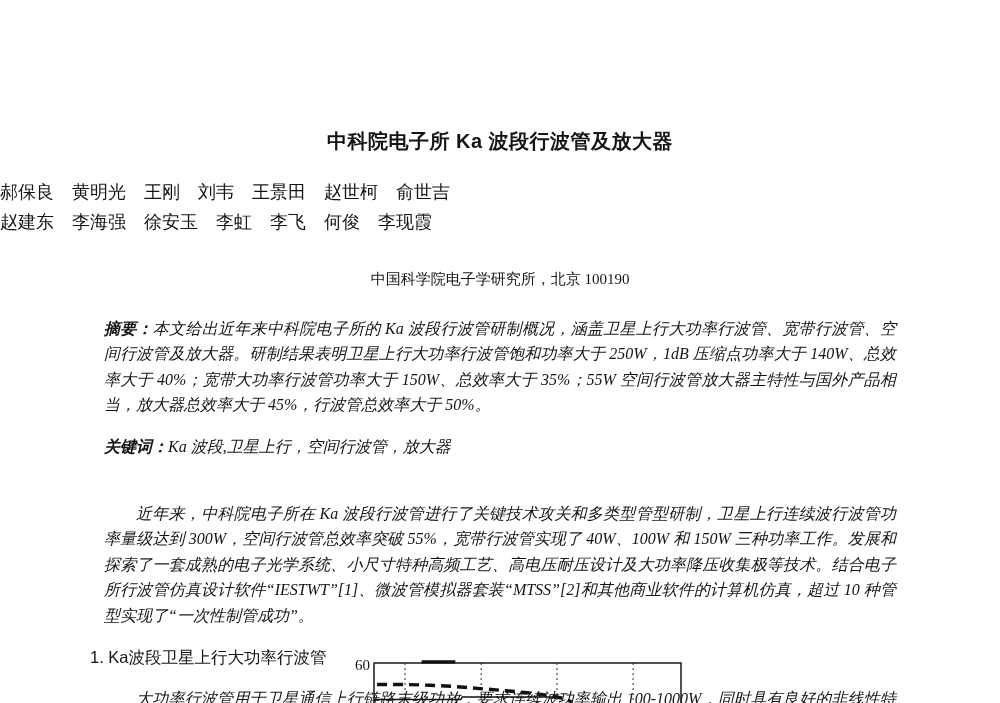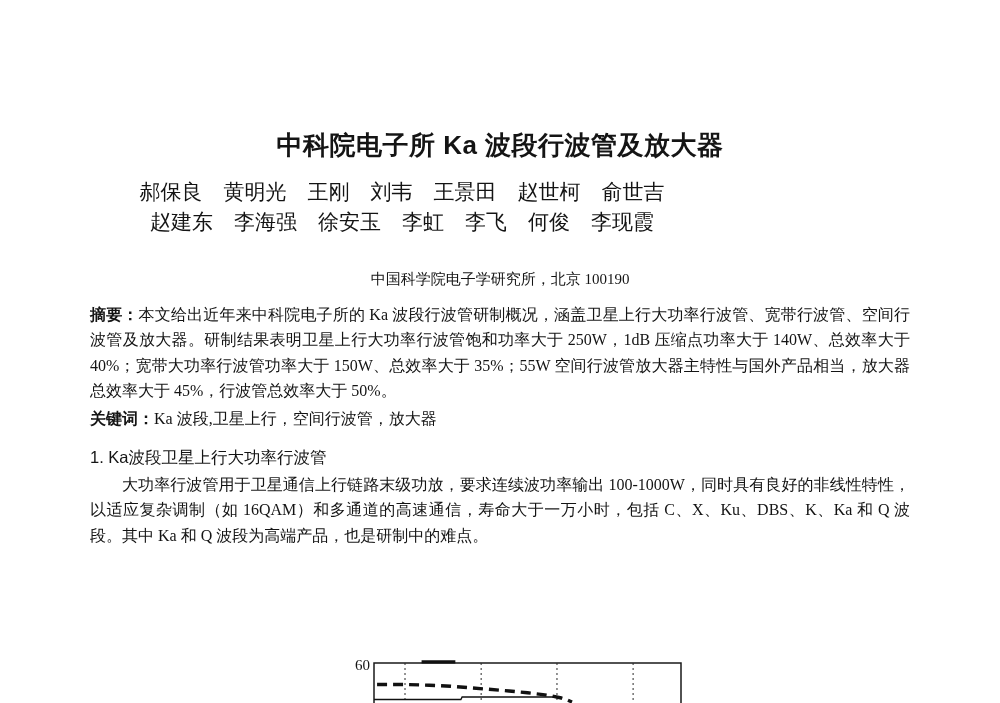--- a/index.html
+++ b/index.html
@@ -10,38 +10,38 @@
     font-family: "Liberation Serif", "DejaVu Serif", serif;
     position: relative;
     overflow: hidden;
   }
   .page { position: absolute; inset: 0; background: #fff; }
 
   .paper-title {
     position: absolute; top: 128px; left: 0; width: 1000px;
     text-align: center;
     font-family: "Liberation Sans", "DejaVu Sans", sans-serif;
-    font-weight: bold; font-size: 26px; letter-spacing: 0.5px;
+    font-weight: bold; font-size: 20px; letter-spacing: 0.5px;
     white-space: nowrap;
   }
   .authors-block {
     position: absolute; top: 177px; left: 0; width: 804px;
-    text-align: center; font-size: 21px; line-height: 30px;
+    font-size: 18px; line-height: 30px;
     white-space: nowrap;
   }
   .affiliation {
     position: absolute; top: 270px; left: 0; width: 1000px;
     text-align: center; font-size: 15px;
   }
   .main-text {
     position: absolute; top: 300px; left: 88px; width: 824px;
     font-size: 16px; line-height: 25.4px;
     text-align: justify;
   }
-  .main-text p { margin: 2px; }
+  .main-text p { margin: 16px; font-style: italic; }
   .bold-label {
     font-weight: bold;
     font-family: "Liberation Sans", "DejaVu Sans", sans-serif;
   }
   .para-indent { text-indent: 2em; }
   .para-gap { height: 10px; }
   .section-heading {
     font-weight: normal; font-size: 16.5px;
     font-family: "Liberation Sans", "DejaVu Sans", sans-serif;
     margin: 1px 0 0 2px; line-height: 26px;
@@ -72,20 +72,21 @@
   </div>
 
   <div class="affiliation">中国科学院电子学研究所，北京 100190</div>
 
   <div class="main-text">
     <p><span class="bold-label">摘要：</span><span>本文给出近年来中科院电子所的 Ka 波段行波管研制概况，涵盖卫星上行大功率行波管、宽带行波管、空间行波管及放大器。研制结果表明卫星上行大功率行波管饱和功率大于 250W，1dB 压缩点功率大于 140W、总效率大于 40%；宽带大功率行波管功率大于 150W、总效率大于 35%；55W 空间行波管放大器主特性与国外产品相当，放大器总效率大于 45%，行波管总效率大于 50%。</span></p>
     <p><span class="bold-label">关键词：</span><span>Ka 波段,卫星上行，空间行波管，放大器</span></p>
 
     <div class="para-gap"></div>
 
+    <p class="para-indent">近年来，中科院电子所在 Ka 波段行波管进行了关键技术攻关和多类型管型研制，卫星上行连续波行波管功率量级达到 300W，空间行波管总效率突破 55%，宽带行波管实现了 40W、100W 和 150W 三种功率工作。发展和探索了一套成熟的电子光学系统、小尺寸特种高频工艺、高电压耐压设计及大功率降压收集极等技术。结合电子所行波管仿真设计软件“IESTWT”[1]、微波管模拟器套装“MTSS”[2]和其他商业软件的计算机仿真，超过 10 种管型实现了“一次性制管成功”。</p>
 
     <div class="section-heading">1. Ka波段卫星上行大功率行波管</div>
 
     <p class="para-indent">大功率行波管用于卫星通信上行链路末级功放，要求连续波功率输出 100-1000W，同时具有良好的非线性特性，以适应复杂调制（如 16QAM）和多通道的高速通信，寿命大于一万小时，包括 C、X、Ku、DBS、K、Ka 和 Q 波段。其中 Ka 和 Q 波段为高端产品，也是研制中的难点。</p>
   </div>
 
   <div class="figure-wrap">
     <svg width="348" height="70" viewBox="0 0 348 70">
       <text x="24" y="19" text-anchor="end" class="tick-label">60</text>
     <path d="M 28 68 L 28 12 L 335 12 L 335 68" fill="none" stroke="#1a1a1a" stroke-width="1.5"></path>

